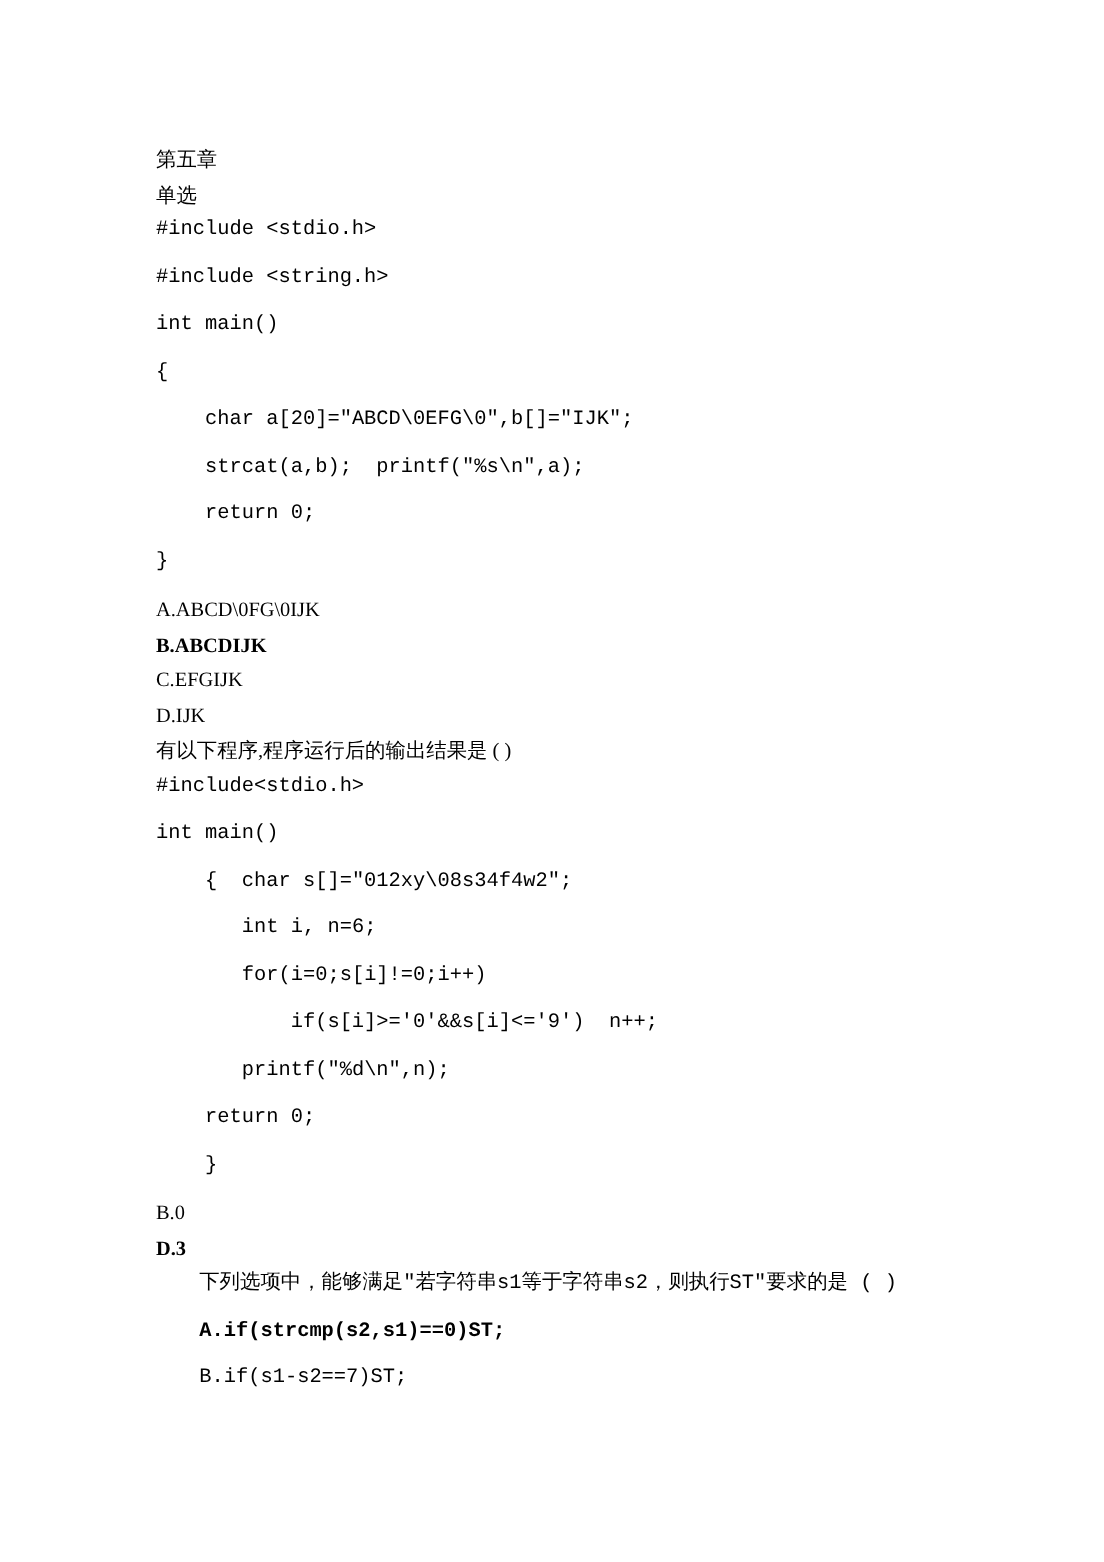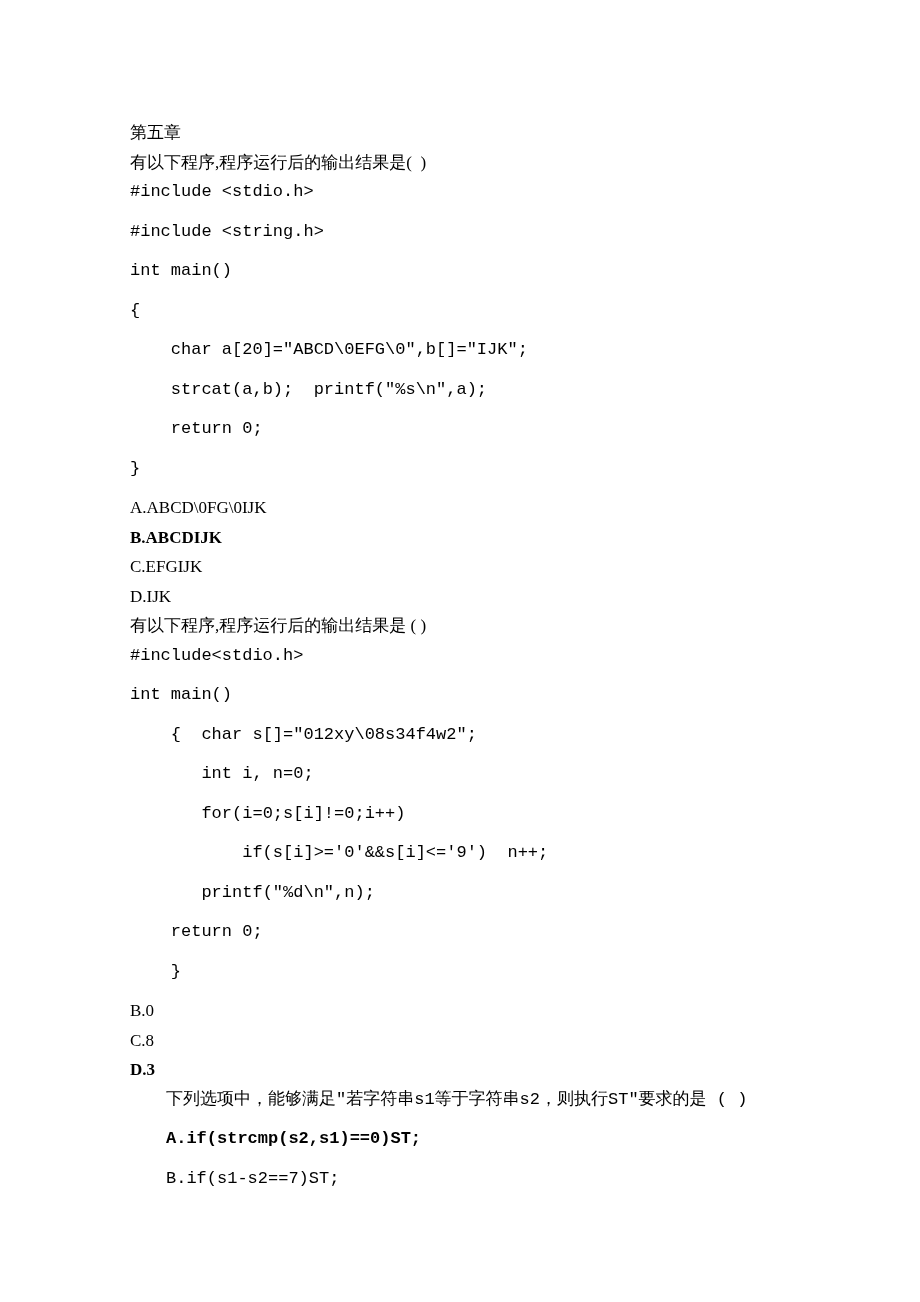--- a/index.html
+++ b/index.html
@@ -35,25 +35,23 @@
     padding-left: 36px;
   }
 </style>
 </head>
 <body>
 
 <div class="page">
 
   <div class="tight">
     <p class="line">第五章</p>
+    <p class="line">单选</p>
   </div>
 
-  <div class="tight">
-    <p class="line">有以下程序,程序运行后的输出结果是(  )</p>
-  </div>
 
   <div class="spaced">
     <p class="line">#include &lt;stdio.h&gt;</p>
     <p class="line">#include &lt;string.h&gt;</p>
     <p class="line">int main()</p>
     <p class="line">{</p>
     <p class="line">    char a[20]="ABCD\0EFG\0",b[]="IJK";</p>
     <p class="line">    strcat(a,b);  printf("%s\n",a);</p>
     <p class="line">    return 0;</p>
     <p class="line">}</p>
@@ -67,31 +65,30 @@
   </div>
 
   <div class="tight">
     <p class="line">有以下程序,程序运行后的输出结果是 ( )</p>
   </div>
 
   <div class="spaced">
     <p class="line">#include&lt;stdio.h&gt;</p>
     <p class="line">int main()</p>
     <p class="line">    {  char s[]="012xy\08s34f4w2";</p>
-    <p class="line">       int i, n=0;</p>
+    <p class="line">       int i, n=6;</p>
     <p class="line">       for(i=0;s[i]!=0;i++)</p>
     <p class="line">           if(s[i]&gt;='0'&amp;&amp;s[i]&lt;='9')  n++;</p>
     <p class="line">       printf("%d\n",n);</p>
     <p class="line">    return 0;</p>
     <p class="line">    }</p>
   </div>
 
   <div class="tight">
     <p class="line">B.0</p>
-    <p class="line">C.8</p>
     <p class="line bold">D.3</p>
   </div>
 
   <div class="spaced">
     <p class="line indent1">下列选项中，能够满足"若字符串s1等于字符串s2，则执行ST"要求的是 ( )</p>
     <p class="line indent1 bold">A.if(strcmp(s2,s1)==0)ST;</p>
     <p class="line indent1">B.if(s1-s2==7)ST;</p>
 
   </div>
 

